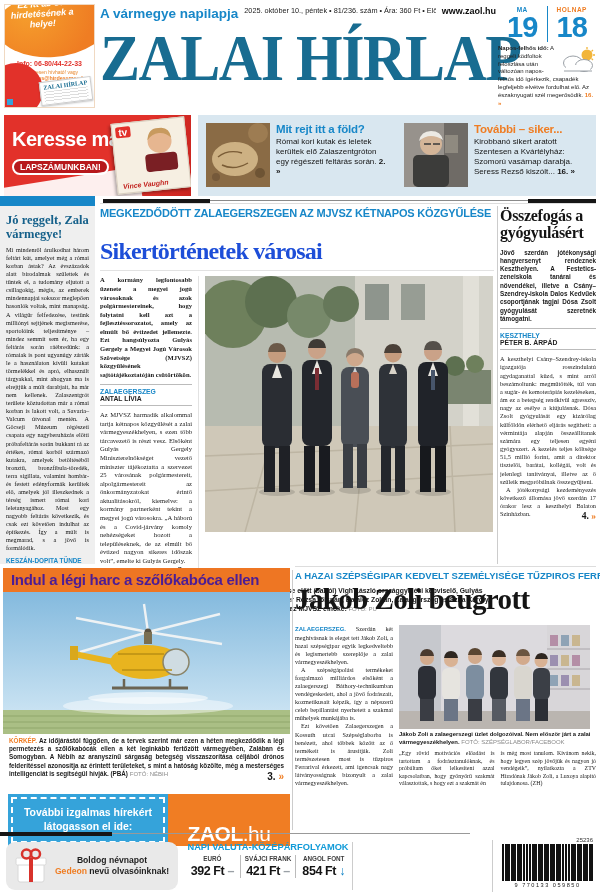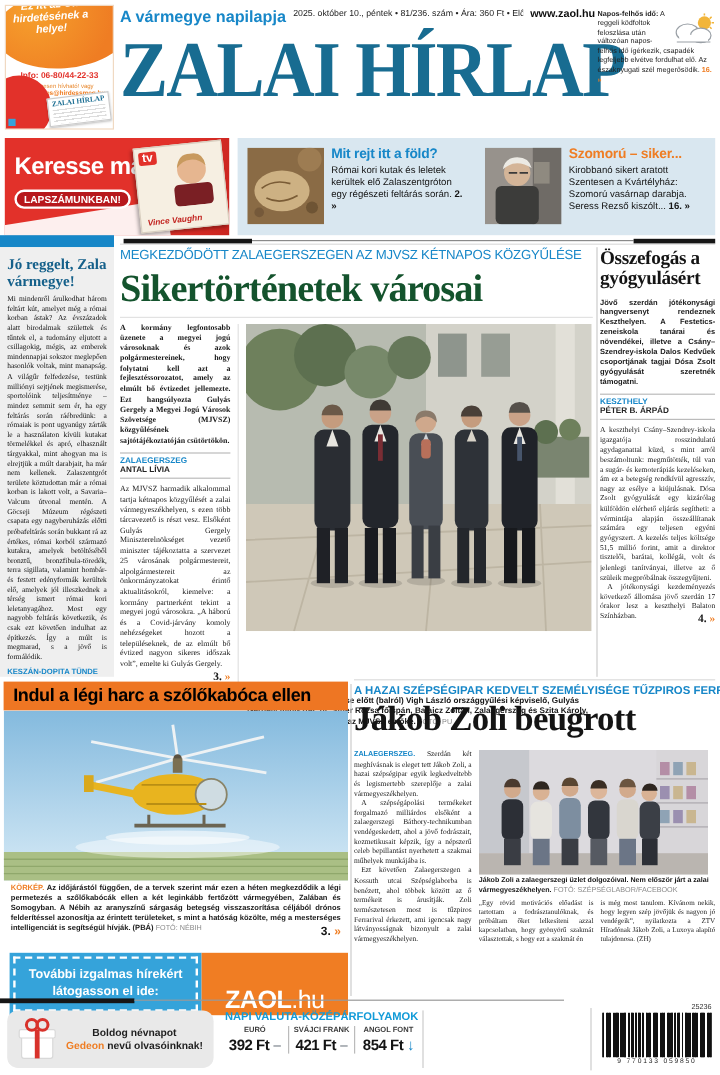--- a/index.html
+++ b/index.html
@@ -69,22 +69,22 @@
   .content-topline{left:100px;top:203px;width:496px;height:1px;background:#ddd}
 
   
   .editorial{left:0;top:206px;width:95px;height:358px;background:#efefef;padding:7px 6px;overflow:hidden}
   .ed-title{font-family:"Liberation Serif",serif;font-weight:bold;color:#15608a;font-size:12.5px;line-height:1.12;margin-bottom:5px}
   .ed-body{font-family:"Liberation Serif",serif;font-size:6.2px;line-height:1.3;text-align:justify;color:#101010}
   .ed-author{margin-top:5px;color:#1787c8;font-weight:bold;font-size:6.4px}
 
   
   .lead-art{left:100px;top:207px;width:394px}
-  .kicker{color:#1787c8;font-weight:normal;font-size:11px;letter-spacing:-.2px;white-space:nowrap}
-  .headline{font-family:"Liberation Serif",serif;font-weight:bold;font-size:32px;letter-spacing:-.8px;color:#14532d;line-height:1.02;margin-top:5px}
+  .kicker{color:#1787c8;font-weight:bold;font-size:11px;letter-spacing:-.2px;white-space:nowrap}
+  .headline{font-family:"Liberation Serif",serif;font-weight:bold;font-size:24px;letter-spacing:-.8px;color:#1d4ed8;line-height:1.02;margin-top:20px}
   .la-cols{display:flex;margin-top:7px;border-top:1px solid #e2e2e2;padding-top:5px}
   .la-left{width:99px;padding-right:6px;border-right:1px solid #e2e2e2;height:308px;overflow:hidden}
   .la-lead{font-family:"Liberation Serif",serif;font-weight:bold;font-size:6.6px;line-height:1.3;text-align:justify}
   .byline{border-top:1px solid #bbb;border-bottom:1px solid #bbb;padding:3px 0;margin:5px 0}
   .by-loc{color:#1787c8;font-weight:bold;font-size:6.8px}
   .by-auth{color:#222;font-weight:bold;font-size:6.8px}
   .body-serif{font-family:"Liberation Serif",serif;font-size:6.6px;line-height:1.3;text-align:justify}
   .page-ref{float:right;font-weight:bold;font-size:9.5px;color:#161616;margin-left:4px}
   .page-ref .arrow{color:#ef7d23}
   .la-photo{width:288px;height:256px;margin-left:6px;overflow:hidden}
@@ -92,21 +92,21 @@
   .credit{color:#8a8a8a;font-weight:normal;font-size:6px}
 
   
   .charity{left:500px;top:207px;width:96px;height:357px;overflow:hidden}
   .ch-head{font-family:"Liberation Serif",serif;font-weight:bold;font-size:16px;line-height:1.08;color:#141414;letter-spacing:-.3px}
   .ch-lead{font-weight:bold;font-size:6.3px;line-height:1.32;margin-top:7px;text-align:justify}
   .ch-body{font-family:"Liberation Serif",serif;font-size:6.3px;line-height:1.3;text-align:justify}
   .indent{text-indent:6px}
 
   
-  .heli-banner{left:3px;top:568px;width:287px;height:24px;background:#ee7623;color:#000000;font-weight:bold;font-size:15px;padding:3px 8px;letter-spacing:-.3px;white-space:nowrap}
+  .heli-banner{left:3px;top:568px;width:287px;height:24px;background:#ee7623;color:#4c1d95;font-weight:bold;font-size:15px;padding:3px 8px;letter-spacing:-.3px;white-space:nowrap}
   .heli-photo{left:3px;top:592px;width:287px;height:142px;overflow:hidden}
   .heli-cap{left:3px;top:734px;width:287px;height:52px;padding:3px 6px;font-size:6.3px;font-weight:bold;line-height:1.3;text-align:justify}
   .cap-label{color:#ef7d23}
   .heli-cap .page-ref{font-size:10px}
   .zaol{left:8px;top:794px;width:282px;height:52px;display:flex}
   .zaol-blue{flex:1;background:#35a3da;display:flex;align-items:center;justify-content:center;text-align:center;color:#fff;font-weight:bold;font-size:10.5px;line-height:1.3;outline:2px dashed #fff;outline-offset:-5px;padding:0 8px}
   .zaol-orange{width:122px;background:#f07d23;color:#fff;display:flex;align-items:flex-end;justify-content:center;font-size:21px;letter-spacing:-.5px}
   .zaol-orange b{font-weight:bold}.zaol-orange span{font-weight:normal}
 
   
@@ -172,20 +172,30 @@
   <div class="hc abs">
     <div class="hc-row">
       <span class="tagline">A vármegye napilapja</span>
       <span class="dateline">2025. október 10., péntek • 81/236. szám • Ára: 360 Ft • Előfizetve: 182 Ft</span>
       <span class="website">www.zaol.hu</span>
     </div>
     <div class="masthead">ZALAI HÍRLAP</div>
   </div>
 
   <div class="weather abs">
+    <div class="w-temps">
+      <div class="w-col">
+        <div class="w-label today">MA</div>
+        <div class="w-temp">19</div>
+      </div>
+      <div class="w-col">
+        <div class="w-label tomorrow">HOLNAP</div>
+        <div class="w-temp">18</div>
+      </div>
+    </div>
     <div class="w-text">
       <svg class="w-cloud" viewBox="0 0 36 27">
         <circle cx="27" cy="8" r="5.5" fill="#f2b53a"></circle>
         <g stroke="#f2b53a" stroke-width="1.3">
             <path d="M27 0v2M33 3l-1.5 1.5M35 8h-2M33 13l-1.5-1.5"></path>
           </g>
         <g fill="#fff" stroke="#9aa0a6" stroke-width="1">
           <ellipse cx="13" cy="16" rx="9.5" ry="7"></ellipse>
           <ellipse cx="24" cy="18.5" rx="8.5" ry="6"></ellipse>
           <rect x="6" y="18" width="24" height="6" stroke="none"></rect>
@@ -240,21 +250,21 @@
           <rect width="64" height="64" fill="#97928c"></rect>
           <rect x="40" width="24" height="64" fill="#6f6b66"></rect>
           <circle cx="27" cy="21" r="11" fill="#d4b598"></circle>
           <path d="M15 18q2-10 12-10q10 0 12 9q-6-4-12-4t-12 5Z" fill="#eceae4"></path>
           <path d="M20 21h7M29 21h7" stroke="#3a3a3a" stroke-width="1.4"></path>
           <rect x="9" y="32" width="36" height="32" rx="5" fill="#3c3c3a"></rect>
           <rect x="41" y="12" width="13" height="18" fill="#8f8a80"></rect>
         </svg>
       </div>
       <div>
-        <div class="t-title orange">Szomorú – siker...</div>
+        <div class="t-title orange">További – siker...</div>
         <div class="t-text">
           <span>Kirobbanó sikert aratott Szentesen a Kvártélyház: Szomorú vasárnap darabja. Seress Rezső kiszólt...</span>
           <span class="t-ref">16. »</span>
         </div>
       </div>
     </div>
   </div>
 
   <div class="deco-blue abs"></div>
   <div class="deco-b1 abs"></div>

